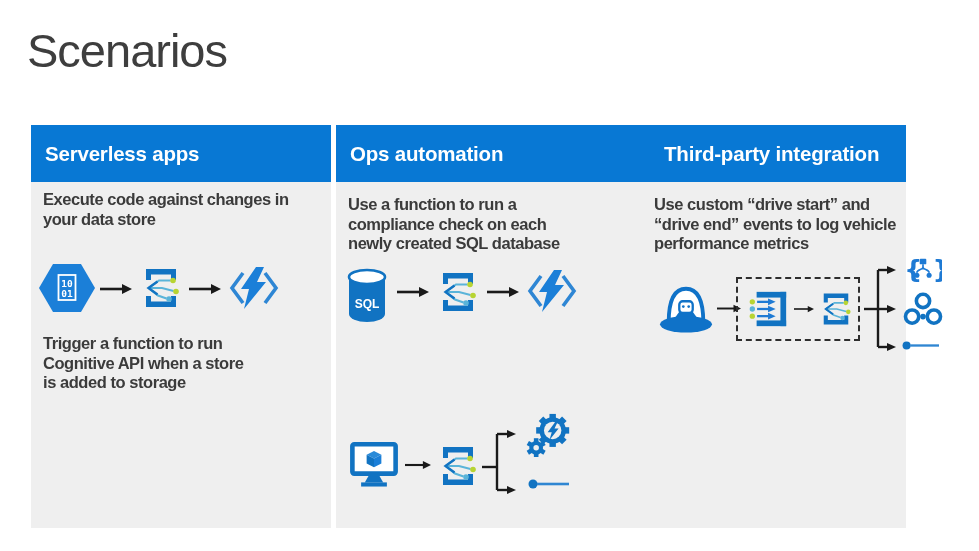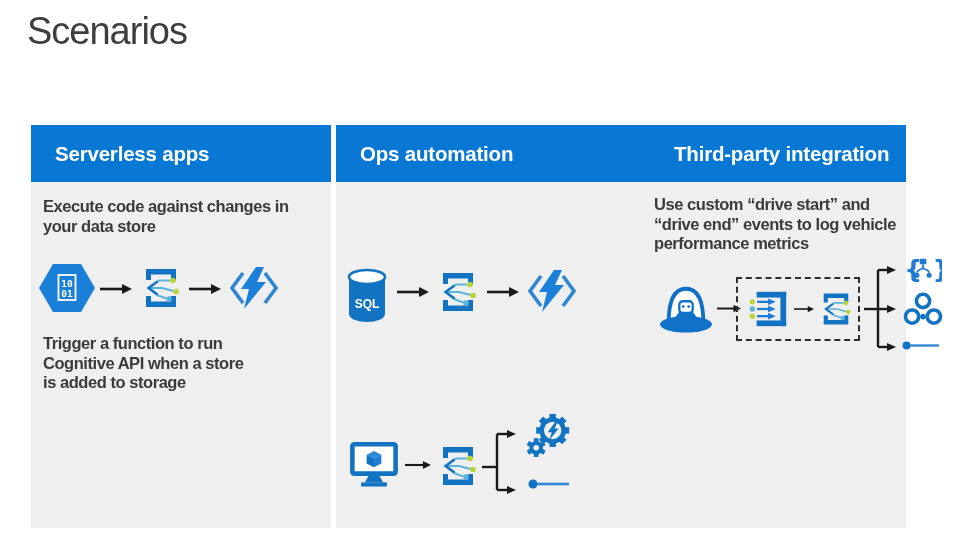--- a/index.html
+++ b/index.html
@@ -3,26 +3,26 @@
 <meta charset="utf-8">
 <style>
   * { box-sizing: border-box; }
   html,body { margin:0; padding:0; }
   body {
     width:979px; height:551px; position:relative; overflow:hidden;
     background:#ffffff;
     font-family:"Liberation Sans","DejaVu Sans",sans-serif;
   }
   .title {
-    position:absolute; left:27px; top:10px; margin:0;
-    font-size:38px; font-weight:300; color:#3e3e3e; letter-spacing:-1px;
+    position:absolute; left:27px; top:23px; margin:0;
+    font-size:47px; font-weight:300; color:#3e3e3e; letter-spacing:-1px;
   }
   .col { position:absolute; top:125px; }
   .hdr {
-    height:57px; line-height:57px; padding-left:24px;
+    height:57px; line-height:57px; padding-left:14px;
     background:#0878d4; color:#ffffff;
     font-size:20.5px; font-weight:bold; letter-spacing:-0.2px;
   }
   .panel { position:relative; height:346px; background:#efefef; }
   .txt {
     position:absolute; margin:0; white-space:pre-line;
     color:#3b3b3b; font-size:16.5px; line-height:19.5px;
     font-weight:bold; letter-spacing:-0.45px;
   }
   .abs { position:absolute; display:block; }
@@ -161,21 +161,21 @@
       <circle cx="21" cy="27" r="3" fill="#1173c2"></circle>
     </symbol>
   </defs>
 </svg>
 
 <h1 class="title">Scenarios</h1>
 
 <section class="col" style="left:31px;width:300px">
   <div class="hdr">Serverless apps</div>
   <div class="panel">
-    <p class="txt" style="left:12px;top:15px">Execute code against changes in
+    <p class="txt" style="left:12px;top:8px">Execute code against changes in
 your data store</p>
 
     <svg class="abs" style="left:7px;top:80px" width="58" height="52">
         <use href="#i-hexdata"></use>
       </svg>
     <svg class="abs" style="left:69px;top:101px" width="32" height="12">
         <use href="#i-arrow"></use>
       </svg>
     <svg class="abs" style="left:108px;top:84px" width="44" height="44">
         <use href="#i-grid"></use>
@@ -189,20 +189,23 @@
 
     <p class="txt" style="left:12px;top:152px">Trigger a function to run
 Cognitive API when a store
 is added to storage</p>
   </div>
 </section>
 
 <section class="col" style="left:336px;width:320px">
   <div class="hdr">Ops automation</div>
   <div class="panel">
+    <p class="txt" style="left:12px;top:13px">Use a function to run a
+compliance check on each
+newly created SQL database</p>
 
     <svg class="abs" style="left:8px;top:84px" width="46" height="58">
         <use href="#i-sql"></use>
       </svg>
     <svg class="abs" style="left:61px;top:104px" width="32" height="12">
         <use href="#i-arrow"></use>
       </svg>
     <svg class="abs" style="left:100px;top:88px" width="44" height="44">
         <use href="#i-grid"></use>
       </svg>

